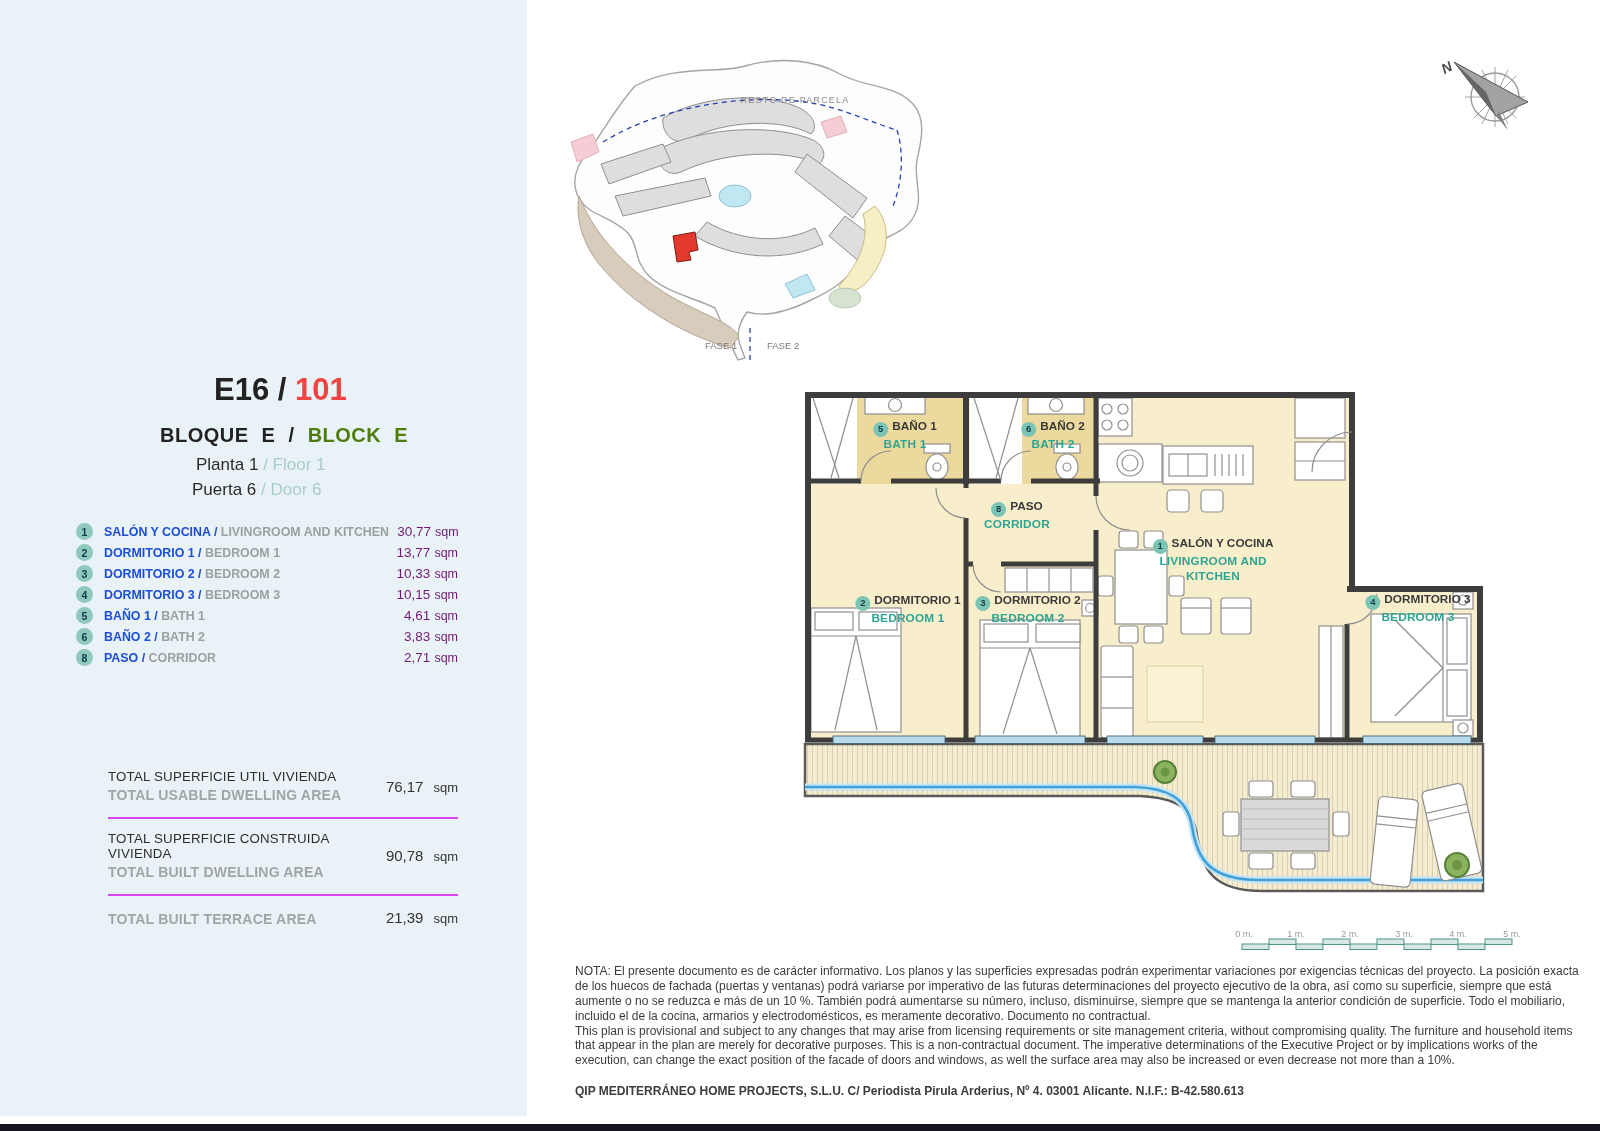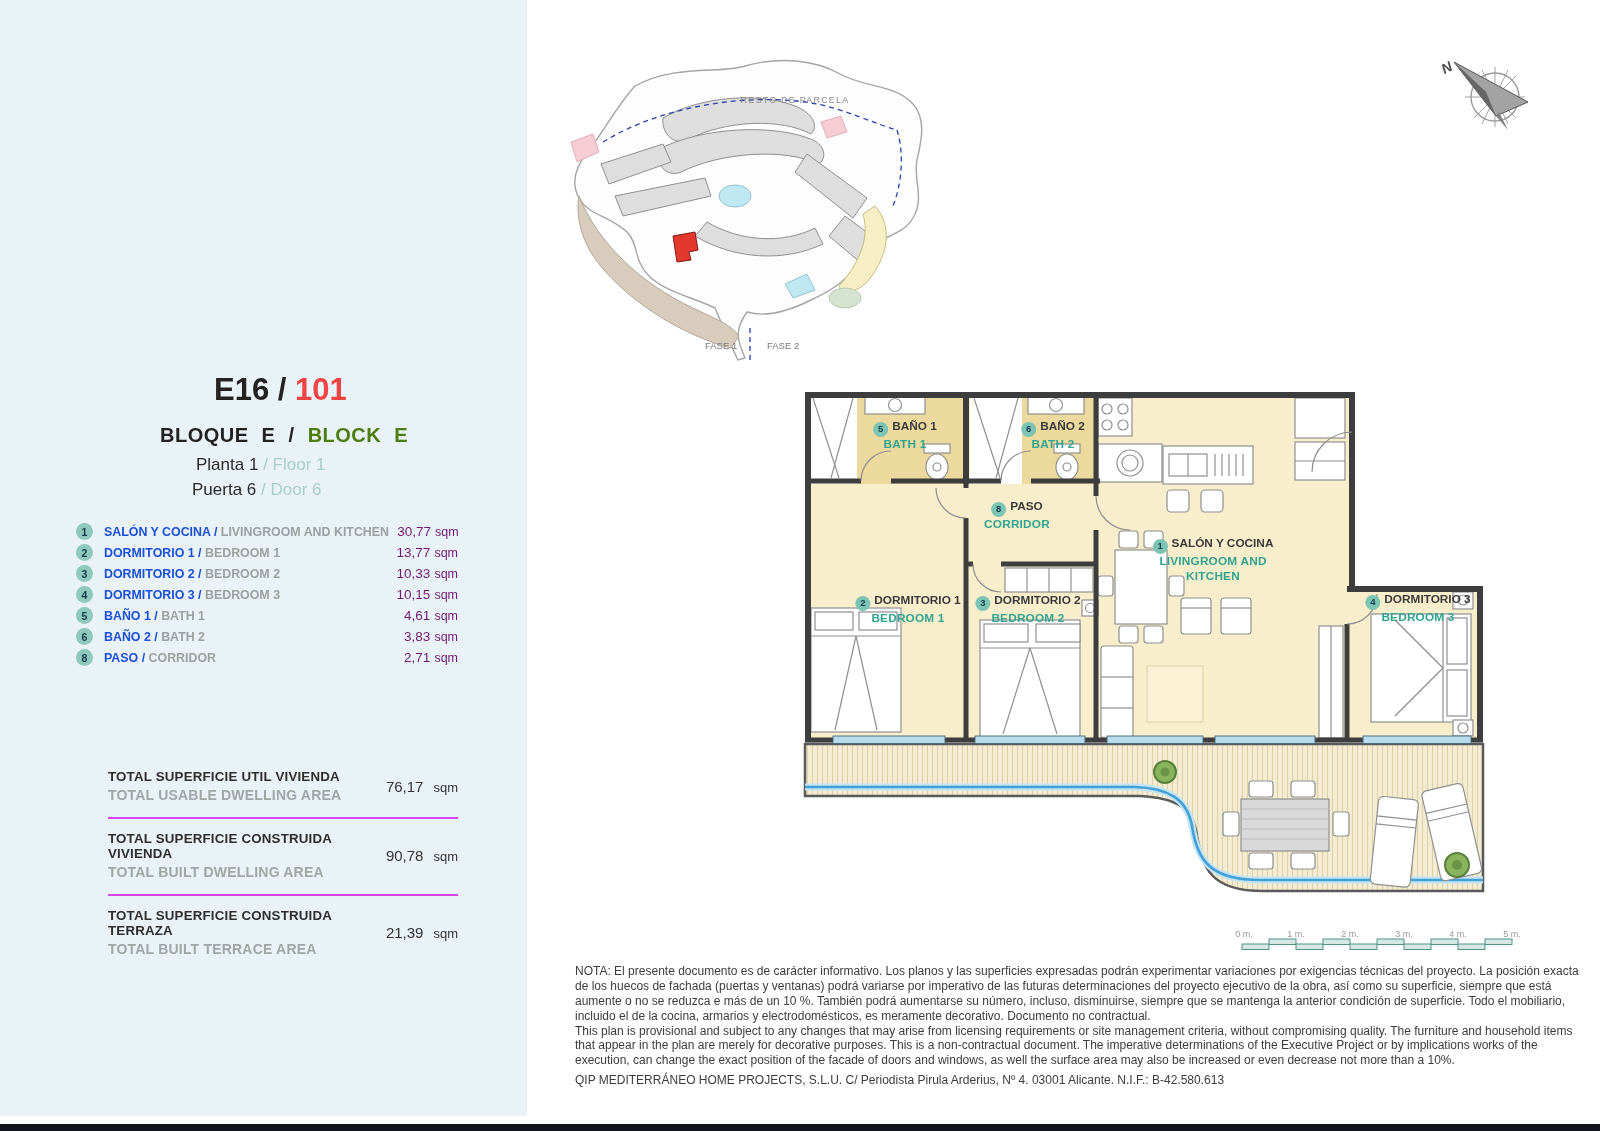--- a/index.html
+++ b/index.html
@@ -25,35 +25,35 @@
   .rnames{margin-left:11px;font-size:12.4px;white-space:nowrap;}
   .rnames .es{font-weight:700;color:#1d4ed8;}
   .rnames .en{font-weight:700;color:#9aa1a1;}
   .rval{margin-left:auto;display:flex;align-items:baseline;font-size:13.5px;color:#701a75;justify-content:center;}
   .rval .num{min-width:42px;text-align:right;}
   .rval .unit{margin-left:4px;font-size:12.5px;}
   
   #totals{left:108px;top:757px;width:350px;}
   .trow{display:flex;align-items:center;justify-content:space-between;padding:12px 0 14px 0;}
   .trow+.trow{border-top:2px solid #d946ef;}
-  .tes{font-size:13.3px;font-weight:700;color:#2e2e2e;letter-spacing:.2px;}
+  .tes{font-size:13.3px;font-weight:400;color:#2e2e2e;letter-spacing:.2px;}
   .ten{font-size:14px;font-weight:700;color:#9fa6a6;margin-top:3px;letter-spacing:.2px;}
   .tval{display:flex;align-items:baseline;font-size:15px;color:#333;}
   .tval .unit{margin-left:10px;font-size:13px;}
   
   .plan-label{position:absolute;text-align:center;transform:translateX(-50%);line-height:1.28;white-space:nowrap;}
   .plan-label .l1{font-size:11.8px;font-weight:700;color:#3a3a3a;}
   .plan-label .l2{font-size:11.8px;font-weight:700;color:#2fa491;letter-spacing:.2px;}
   .pbadge{display:inline-flex;width:15px;height:15px;border-radius:8px;background:#7cc5b4;color:#16404e;
           font-size:9.5px;font-weight:700;align-items:center;justify-content:center;margin-right:4px;vertical-align:-2px;}
   #pl-salon{white-space:normal;width:150px;}
   
   #notes{left:575px;top:964px;width:1008px;font-size:12px;line-height:1.24;color:#3c3c3c;}
   #notes p{margin:0;}
-  #notes .co{margin-top:5px;}
+  #notes .co{margin-top:16px;font-weight:bold;}
 </style>
 </head>
 <body>
 
 <div id="page">
   <div id="left-panel" class="abs"></div>
   <div id="bottom-bar" class="abs"></div>
 
   <div id="hdr-code" class="abs hline">
     <span>E16</span>
@@ -147,21 +147,20 @@
           <div class="tes">TOTAL SUPERFICIE CONSTRUIDA VIVIENDA</div>
           <div class="ten">TOTAL BUILT DWELLING AREA</div>
         </div>
       <div class="tval">
           <span>90,78</span>
           <span class="unit">sqm</span>
         </div>
     </div>
     <div class="trow">
       <div>
-          <div class="tes">TOTAL SUPERFICIE CONSTRUIDA TERRAZA</div>
           <div class="ten">TOTAL BUILT TERRACE AREA</div>
         </div>
       <div class="tval">
           <span>21,39</span>
           <span class="unit">sqm</span>
         </div>
     </div>
   </div>
 
   <svg class="abs" style="left:545px;top:46px" width="400" height="318" viewBox="0 0 400 318">

